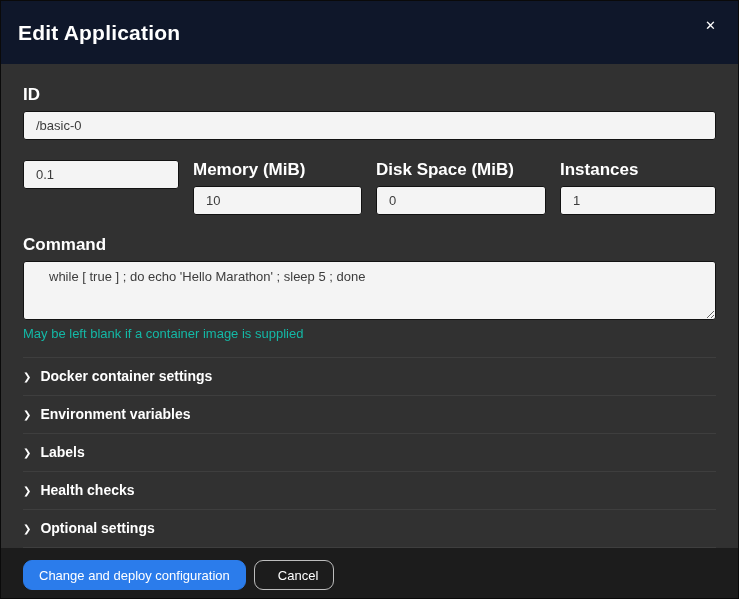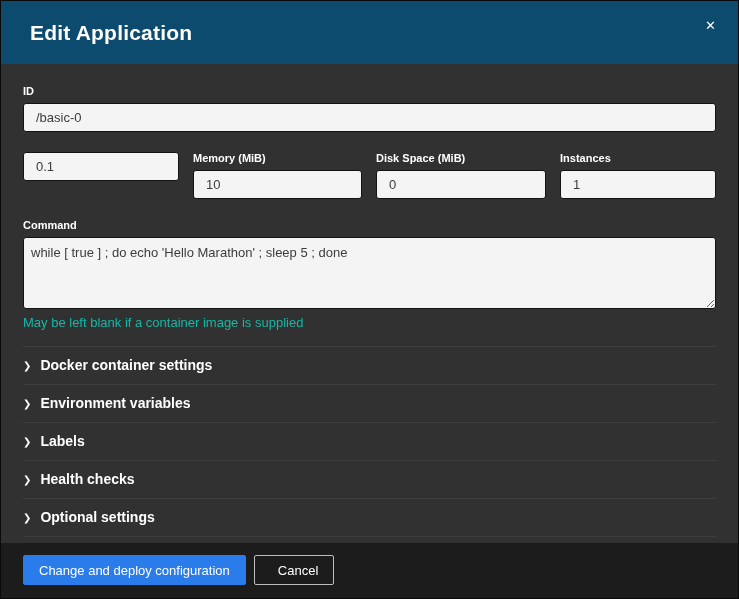--- a/index.html
+++ b/index.html
@@ -6,52 +6,52 @@
   html, body { background: #111; font-family: "Liberation Sans", sans-serif; }
   .modal {
     width: 739px; height: 599px;
     background: #313131;
     display: flex; flex-direction: column;
     overflow: hidden;
     border: 1px solid #0a0a0a;
   }
   .modal-header {
     flex: none;
-    background: #0c4a6e;
+    background: #0f172a;
     height: 63px;
     display: flex; align-items: center; justify-content: space-between;
-    padding: 0 18px 0 29px;
+    padding: 0 18px 0 17px;
   }
   .modal-title { color: #ffffff; font-size: 21px; font-weight: 600; letter-spacing: .2px; }
   .close-btn {
     background: none; border: none; color: #ffffff;
     font-size: 13px; line-height: 1; cursor: pointer; padding: 4px;
     align-self: flex-start; margin-top: 14px;
   }
   .modal-body { flex: 1; padding: 21px 22px 0 22px; }
   .field-label {
-    display: block; color: #ffffff; font-size: 11px; font-weight: 700;
+    display: block; color: #ffffff; font-size: 17px; font-weight: 700;
     margin-bottom: 6px;
   }
   .text-input {
     width: 100%; height: 29px;
     background: #f4f4f4; color: #3c3c3c;
     border: 1px solid #121212; border-radius: 3px;
     padding: 0 12px; font-size: 13px; font-family: inherit;
     outline: none;
   }
   .field { margin-bottom: 20px; }
   .field-row {
     display: grid;
     grid-template-columns: 156px 169px 170px 1fr;
     gap: 14px;
     margin-bottom: 20px;
   }
   textarea.text-input {
-    height: 72px; padding: 6px 7px; line-height: 1.45;
+    height: 59px; padding: 6px 25px; line-height: 1.45;
     resize: vertical; display: block;
   }
   .help-text { color: #14b8a6; font-size: 13px; margin-top: 6px; }
   .command-field { margin-bottom: 14px; }
   .sections { border-bottom: 1px solid #3e3e3e; margin-top: 16px; }
   .section-row {
     display: flex; align-items: center; gap: 9px;
     padding: 10px 0 11px 0;
     border-top: 1px solid #3e3e3e;
     cursor: pointer;
@@ -60,21 +60,21 @@
   .section-label { color: #ffffff; font-size: 14px; font-weight: 700; text-align: center; }
   .modal-footer {
     flex: none;
     background: #1c1c1c;
     padding: 12px 22px 13px 22px;
     display: flex; gap: 8px; align-items: center;
   }
   .btn {
     height: 30px; padding: 0 15px;
     font-size: 13px; font-family: inherit;
-    border-radius: 2px; cursor: pointer;
+    border-radius: 9px; cursor: pointer;
   }
   .btn-primary { background: #2b7ceb; border: 1px solid #2b7ceb; color: #ffffff; }
   .btn-default { background: transparent; border: 1px solid #bdbdbd; color: #ffffff; padding-left: 23px; }
 </style>
 </head>
 <body>
 
 <div class="modal">
 
   <header class="modal-header">

